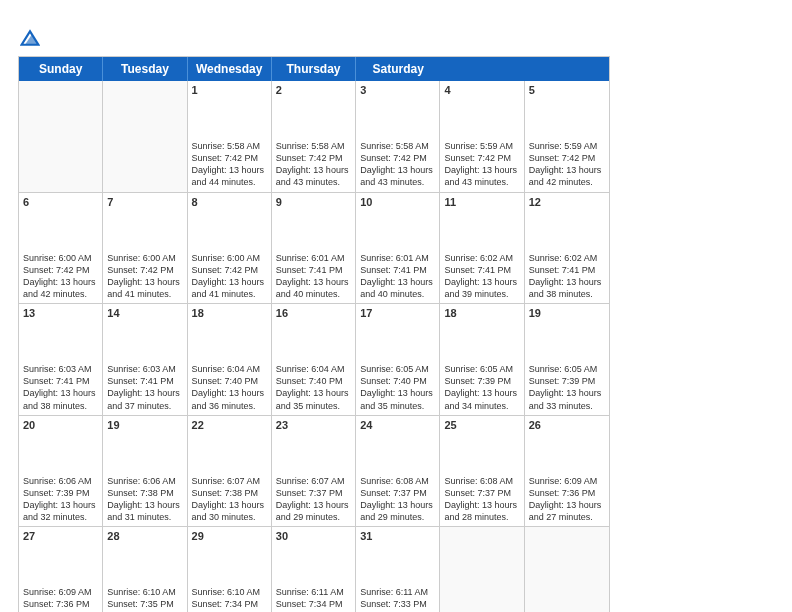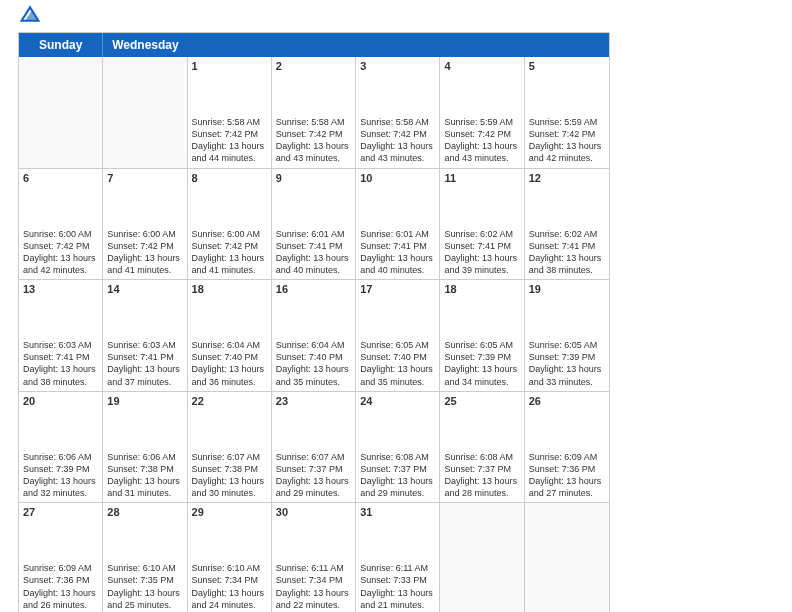--- a/index.html
+++ b/index.html
@@ -6,21 +6,21 @@
     body {
       width: 792px;
       height: 612px;
       font-family: Arial, sans-serif;
       background: #fff;
       overflow: hidden;
     }
     .page {
       width: 628px;
       height: 612px;
-      padding: 4px 18px 10px 18px;
+      padding: 28px 18px 10px 18px;
       display: flex;
       flex-direction: column;
     }
     .header {
       display: flex;
       align-items: flex-start;
       justify-content: space-between;
       margin-bottom: 8px;
     }
     .logo {
@@ -130,21 +130,24 @@
     </div>
     <div class="title-block">
       <div class="month-title"></div>
       <div class="location"></div>
     </div>
   </div>
 
   <div class="calendar">
     <div class="cal-header">
     <div class="cal-header-cell">Sunday</div>
+        <div class="cal-header-cell">Tuesday</div>
         <div class="cal-header-cell">Wednesday</div>
+        <div class="cal-header-cell">Thursday</div>
+        <div class="cal-header-cell">Saturday</div>
       </div>
     <div class="cal-body">
     <div class="cal-row">
           <div class="cal-cell empty"></div>
           <div class="cal-cell empty"></div>
           <div class="cal-cell">
             <div class="day-num">1</div>
             <div class="cell-info" style="white-space: pre-line;">Sunrise: 5:58 AM
 Sunset: 7:42 PM
 Daylight: 13 hours and 44 minutes.</div>

